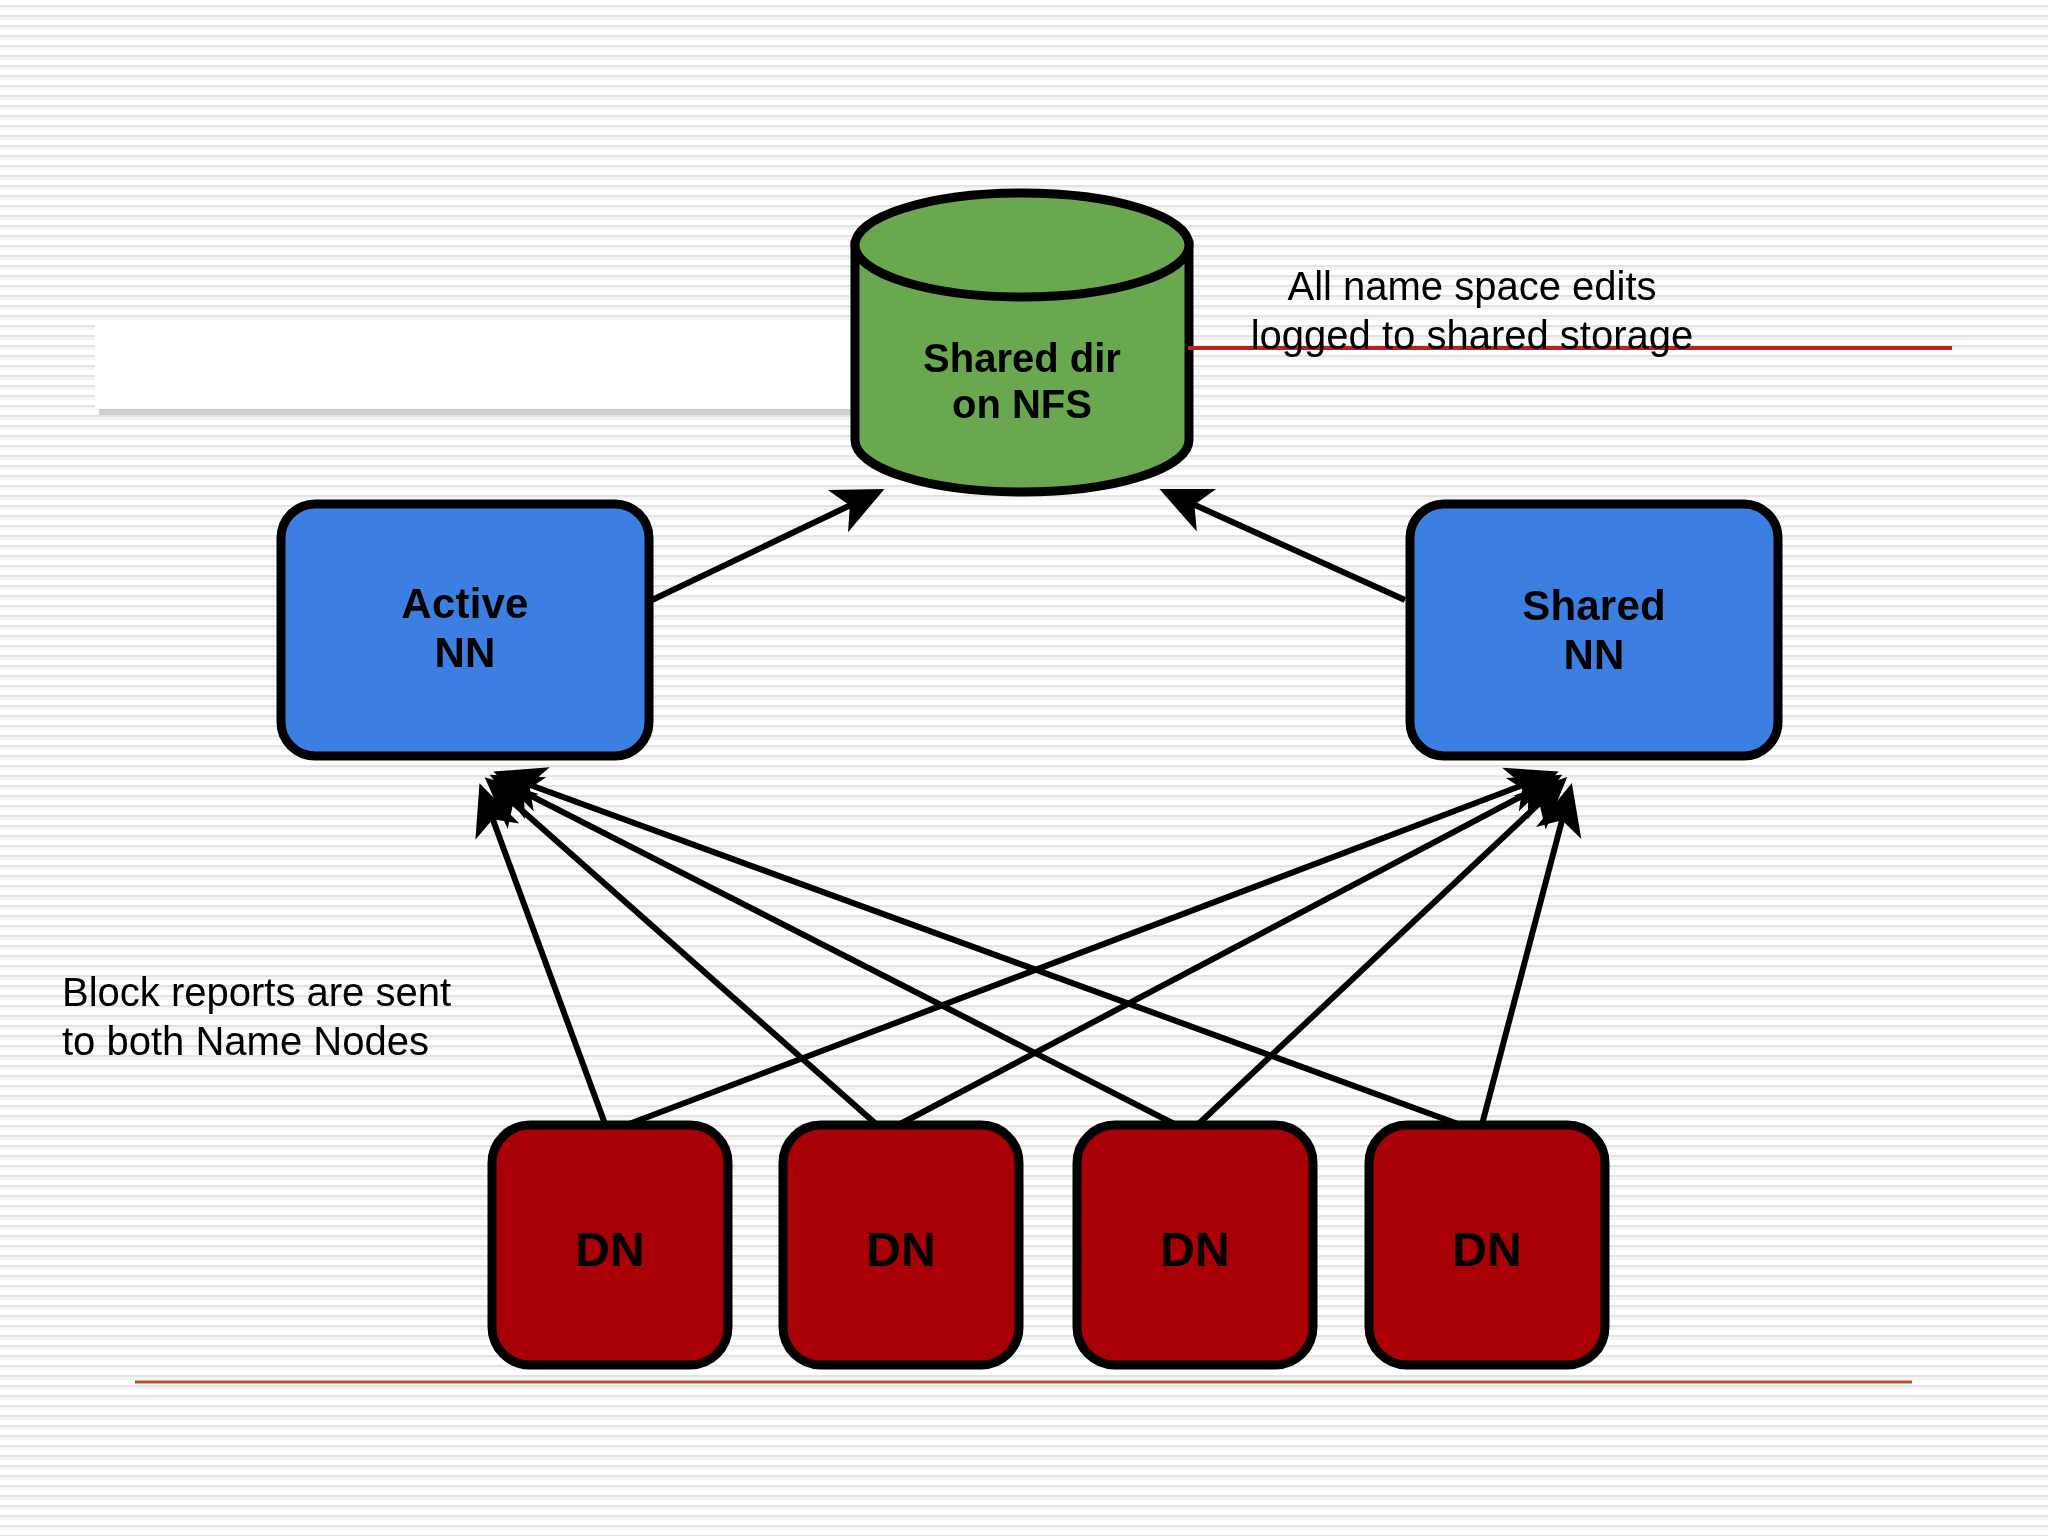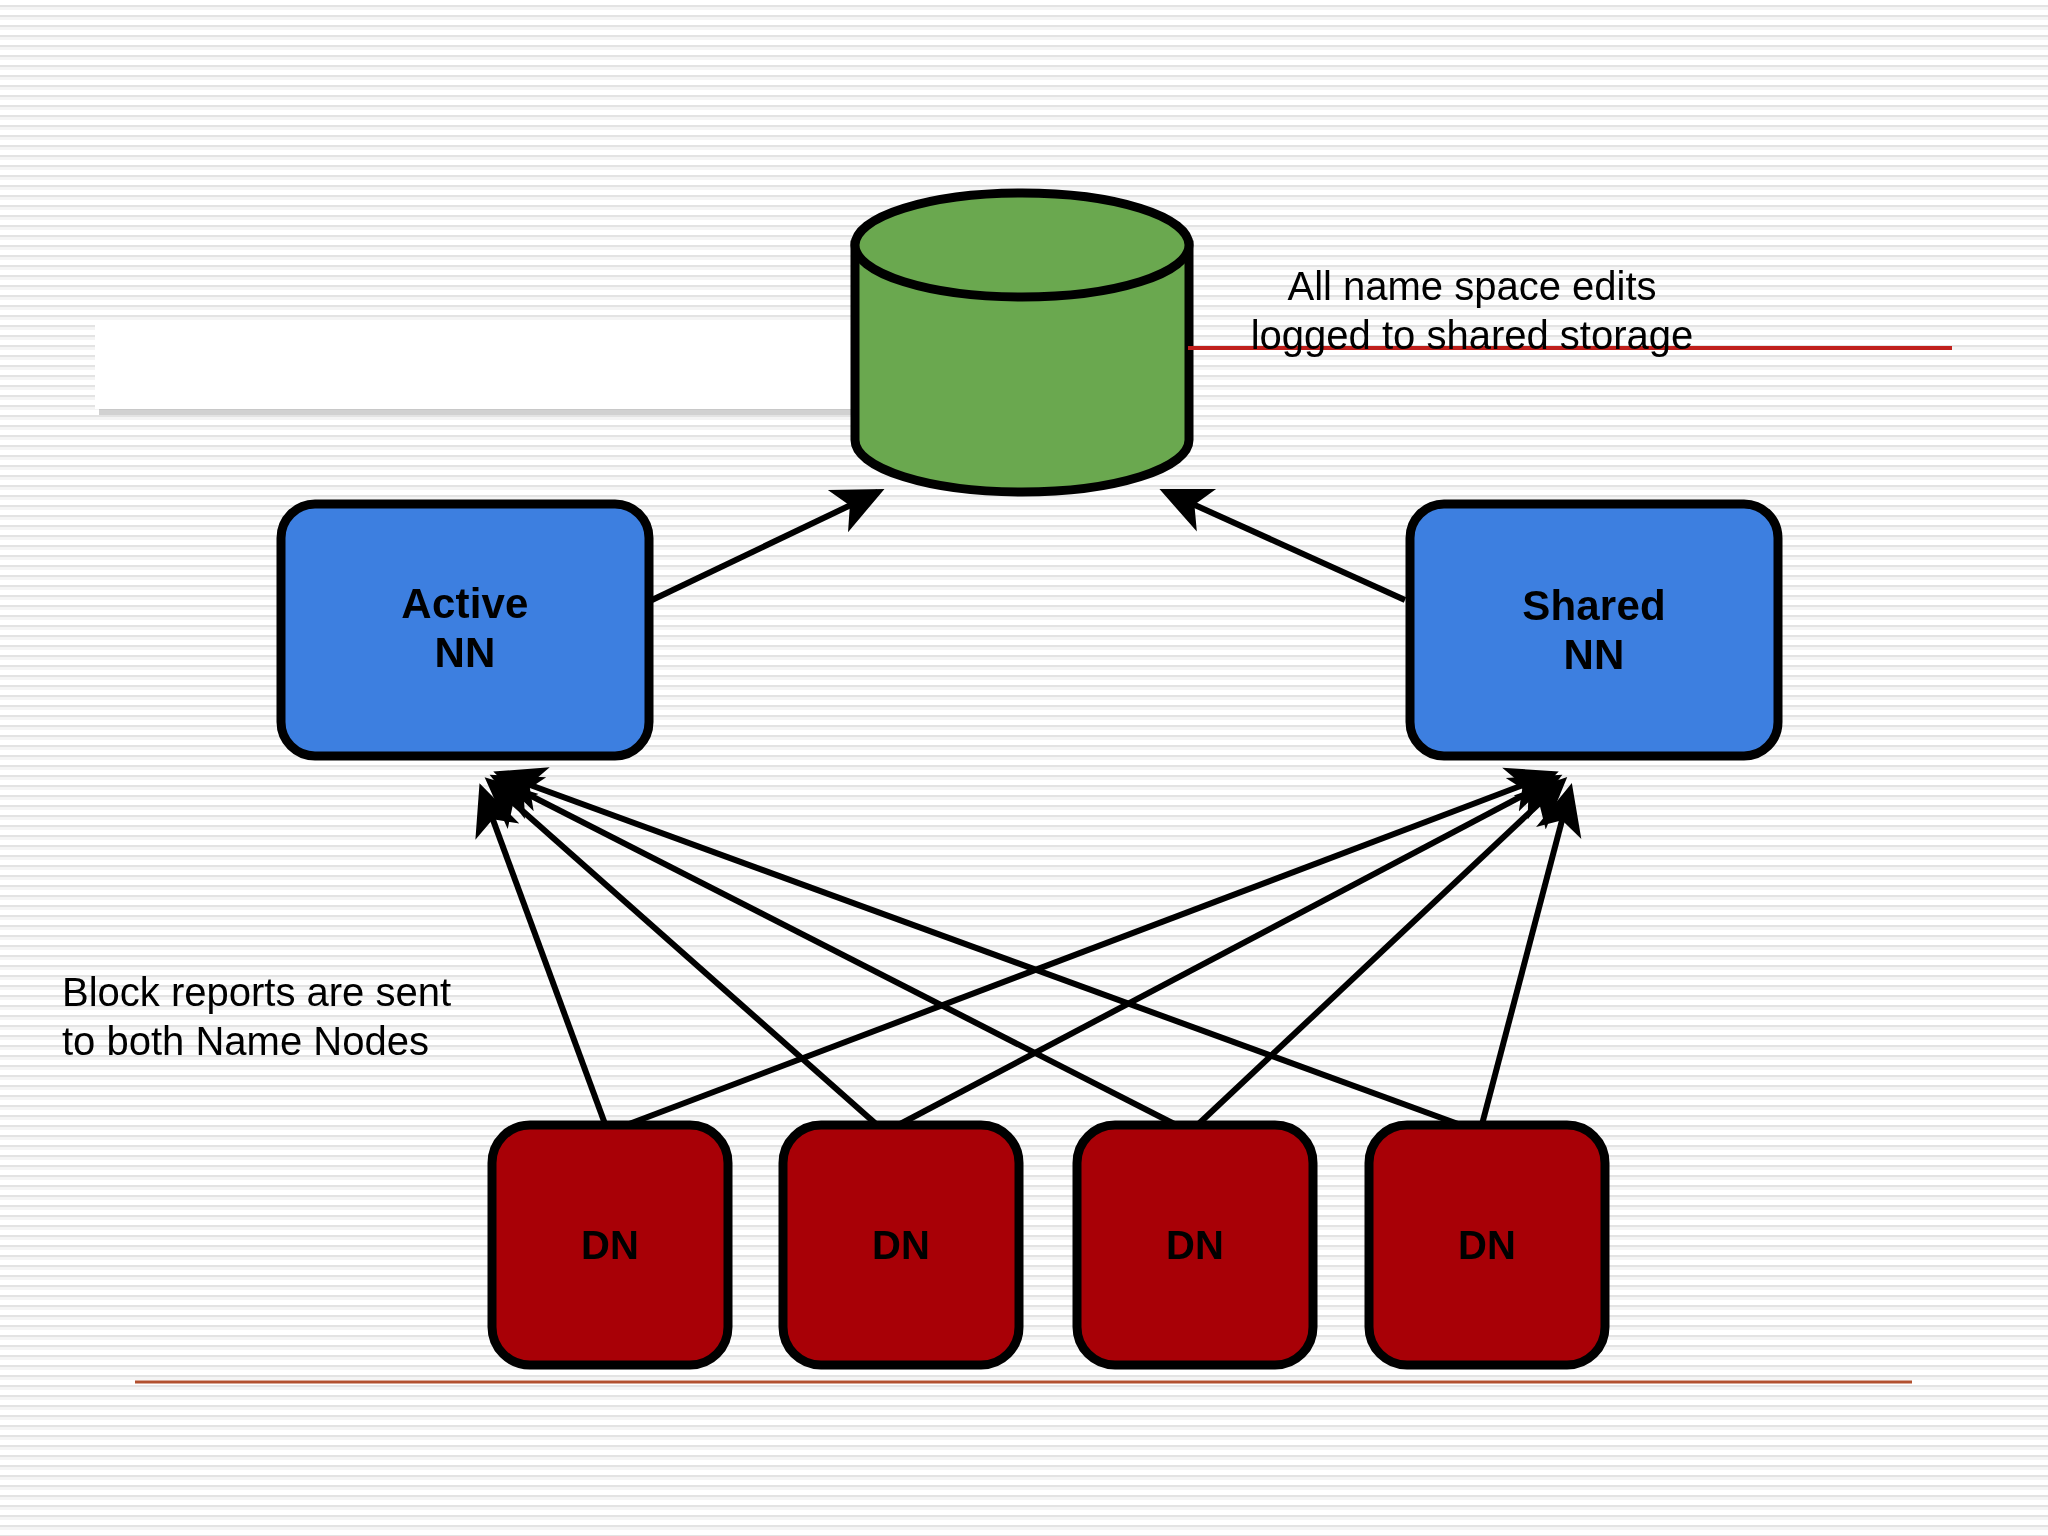--- a/index.html
+++ b/index.html
@@ -50,21 +50,21 @@
     position: absolute;
     text-align: center;
     font-weight: bold;
     color: #000000;
     line-height: 1.16;
     pointer-events: none;
     white-space: pre-line;
   }
   .nn-label { font-size: 42px; letter-spacing: 0.2px; text-align: center; }
   .cyl-label { font-size: 40px; }
-  .dn-label  { font-size: 40px; }
+  .dn-label  { font-size: 48px; }
 
   .annotation {
     position: absolute;
     color: #000000;
     font-size: 40px;
     line-height: 1.22;
     font-weight: normal;
     white-space: pre-line;
   }
   #anno-right { left: 1222px; top: 262px; width: 500px; text-align: center; }
@@ -116,20 +116,22 @@
       <rect x="492" y="1125" width="236" height="240" rx="38" ry="38" fill="#a80006" stroke="#000000" stroke-width="9"></rect>
       <rect x="783" y="1125" width="236" height="240" rx="38" ry="38" fill="#a80006" stroke="#000000" stroke-width="9"></rect>
       <rect x="1077" y="1125" width="236" height="240" rx="38" ry="38" fill="#a80006" stroke="#000000" stroke-width="9"></rect>
       <rect x="1369" y="1125" width="236" height="240" rx="38" ry="38" fill="#a80006" stroke="#000000" stroke-width="9"></rect>
     </g>
 
     <line x1="1188" y1="348" x2="1952" y2="348" stroke="#c0201c" stroke-width="4"></line>
     <line x1="135" y1="1382" x2="1912" y2="1382" stroke="#b2502f" stroke-width="3"></line>
   </svg>
 
+  <div class="node-label cyl-label" style="left:855px; top:335px; width:334px;">Shared dir
+on NFS</div>
 
   <div class="node-label nn-label" style="left:281px; top:580px; width:368px;">Active
 NN</div>
 
   <div class="node-label nn-label" style="left:1410px; top:582px; width:368px;">Shared
 NN</div>
 
   <div class="node-label dn-label" style="left:492px; top:1222px; width:236px;">DN</div>
   <div class="node-label dn-label" style="left:783px; top:1222px; width:236px;">DN</div>
   <div class="node-label dn-label" style="left:1077px; top:1222px; width:236px;">DN</div>

